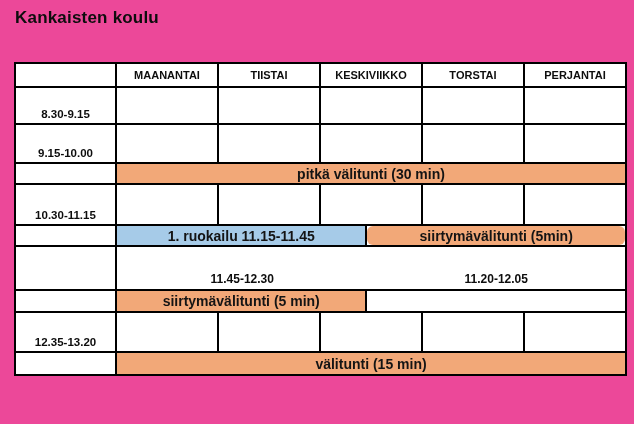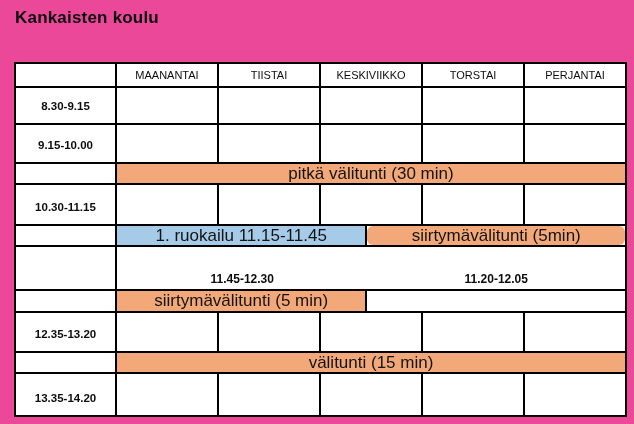--- a/index.html
+++ b/index.html
@@ -43,47 +43,47 @@
   .cell {
     box-sizing: border-box;
   }
   .time-cell {
     width: 101px;
     flex: 0 0 101px;
     border-right: 2px solid #000;
     display: flex;
     align-items: flex-end;
     justify-content: center;
-    padding-bottom: 11px;
+    padding-bottom: 3px;
     font-size: 11.5px;
     font-weight: bold;
     color: #0d0d0d;
   }
   .day-cell {
     flex: 1 1 0;
     border-right: 2px solid #000;
     display: flex;
     align-items: center;
     justify-content: center;
     font-size: 11px;
-    font-weight: normal;
+    font-weight: bold;
     color: #0d0d0d;
   }
   .day-cell:last-child { border-right: none; }
   .band-area {
     flex: 1 1 0;
     display: flex;
     box-sizing: border-box;
   }
   .band {
     display: flex;
     align-items: center;
     justify-content: center;
-    font-size: 17px;
-    font-weight: normal;
+    font-size: 14px;
+    font-weight: bold;
     color: #141414;
     box-sizing: border-box;
     white-space: nowrap;
   }
   .band.full { flex: 1 1 0; }
   .band.orange { background: var(--orange, #F2A878); }
   .band.blue { background: var(--blue, #A6CBE8); }
   .seg-left {
     width: 49.3%;
     flex: 0 0 49.3%;
@@ -181,23 +181,15 @@
       <div class="cell day-cell"></div>
       <div class="cell day-cell"></div>
       <div class="cell day-cell"></div>
     </div>
 
     <div class="row" style="height:21px">
       <div class="cell time-cell"></div>
       <div class="band orange full">välitunti (15 min)</div>
     </div>
 
-    <div class="row" style="height:41px">
-      <div class="cell time-cell">13.35-14.20</div>
-      <div class="cell day-cell"></div>
-      <div class="cell day-cell"></div>
-      <div class="cell day-cell"></div>
-      <div class="cell day-cell"></div>
-      <div class="cell day-cell"></div>
-    </div>
 
   </div>
 </div>
 
 </body></html>

